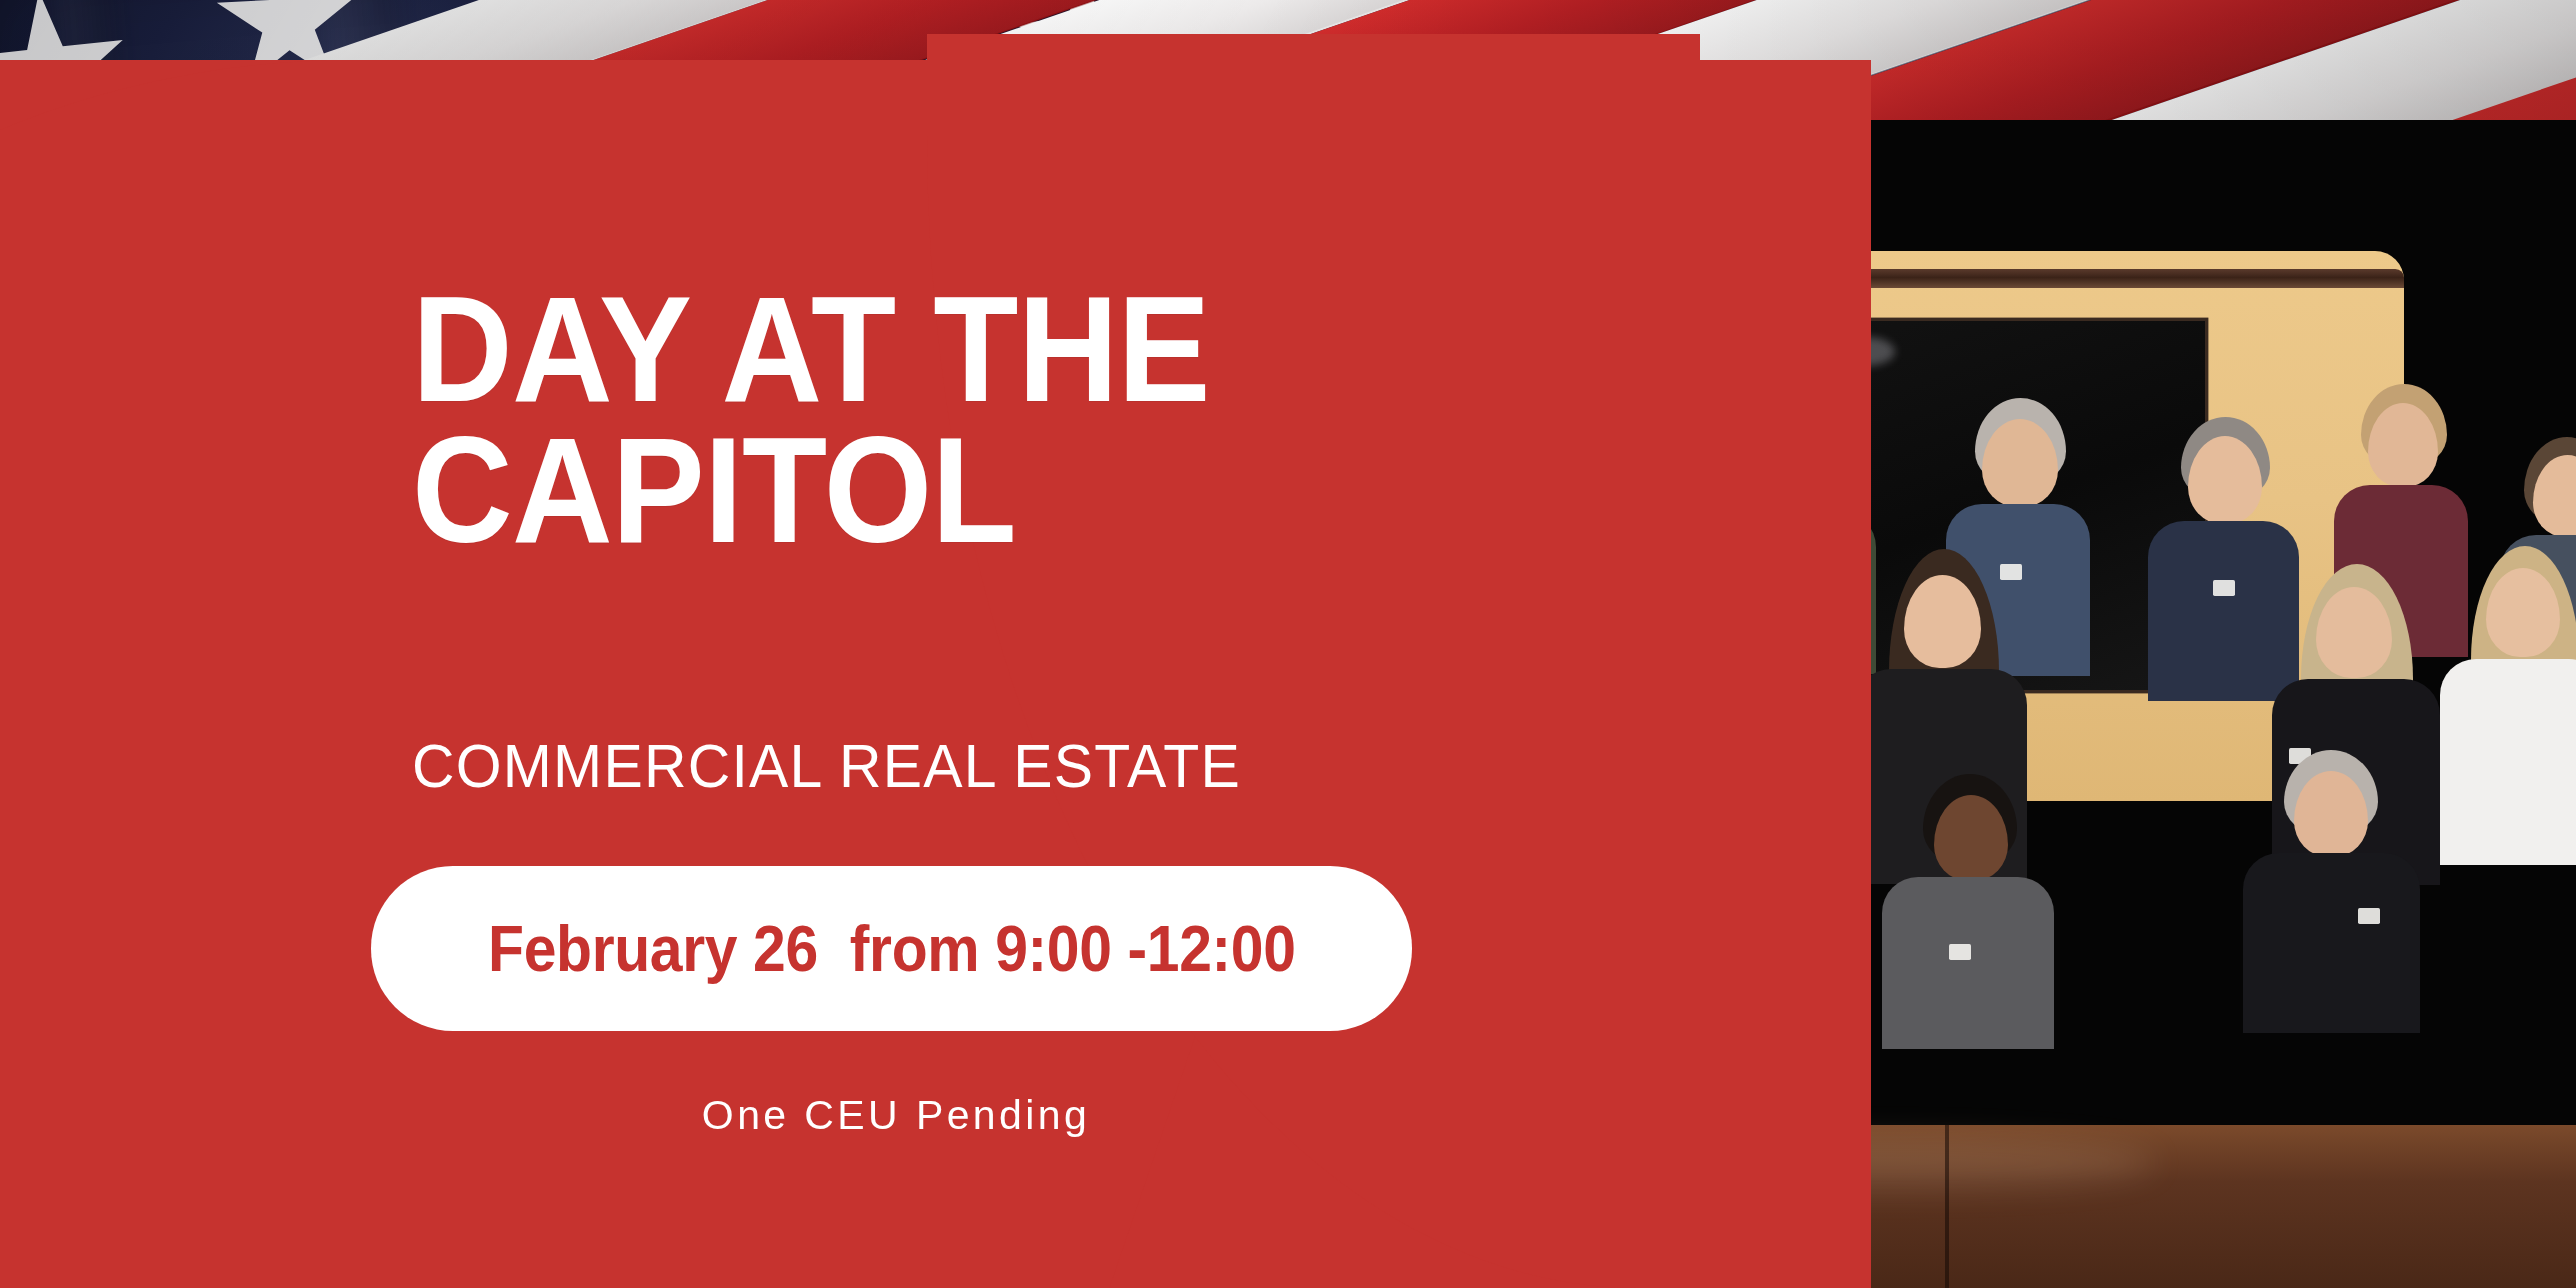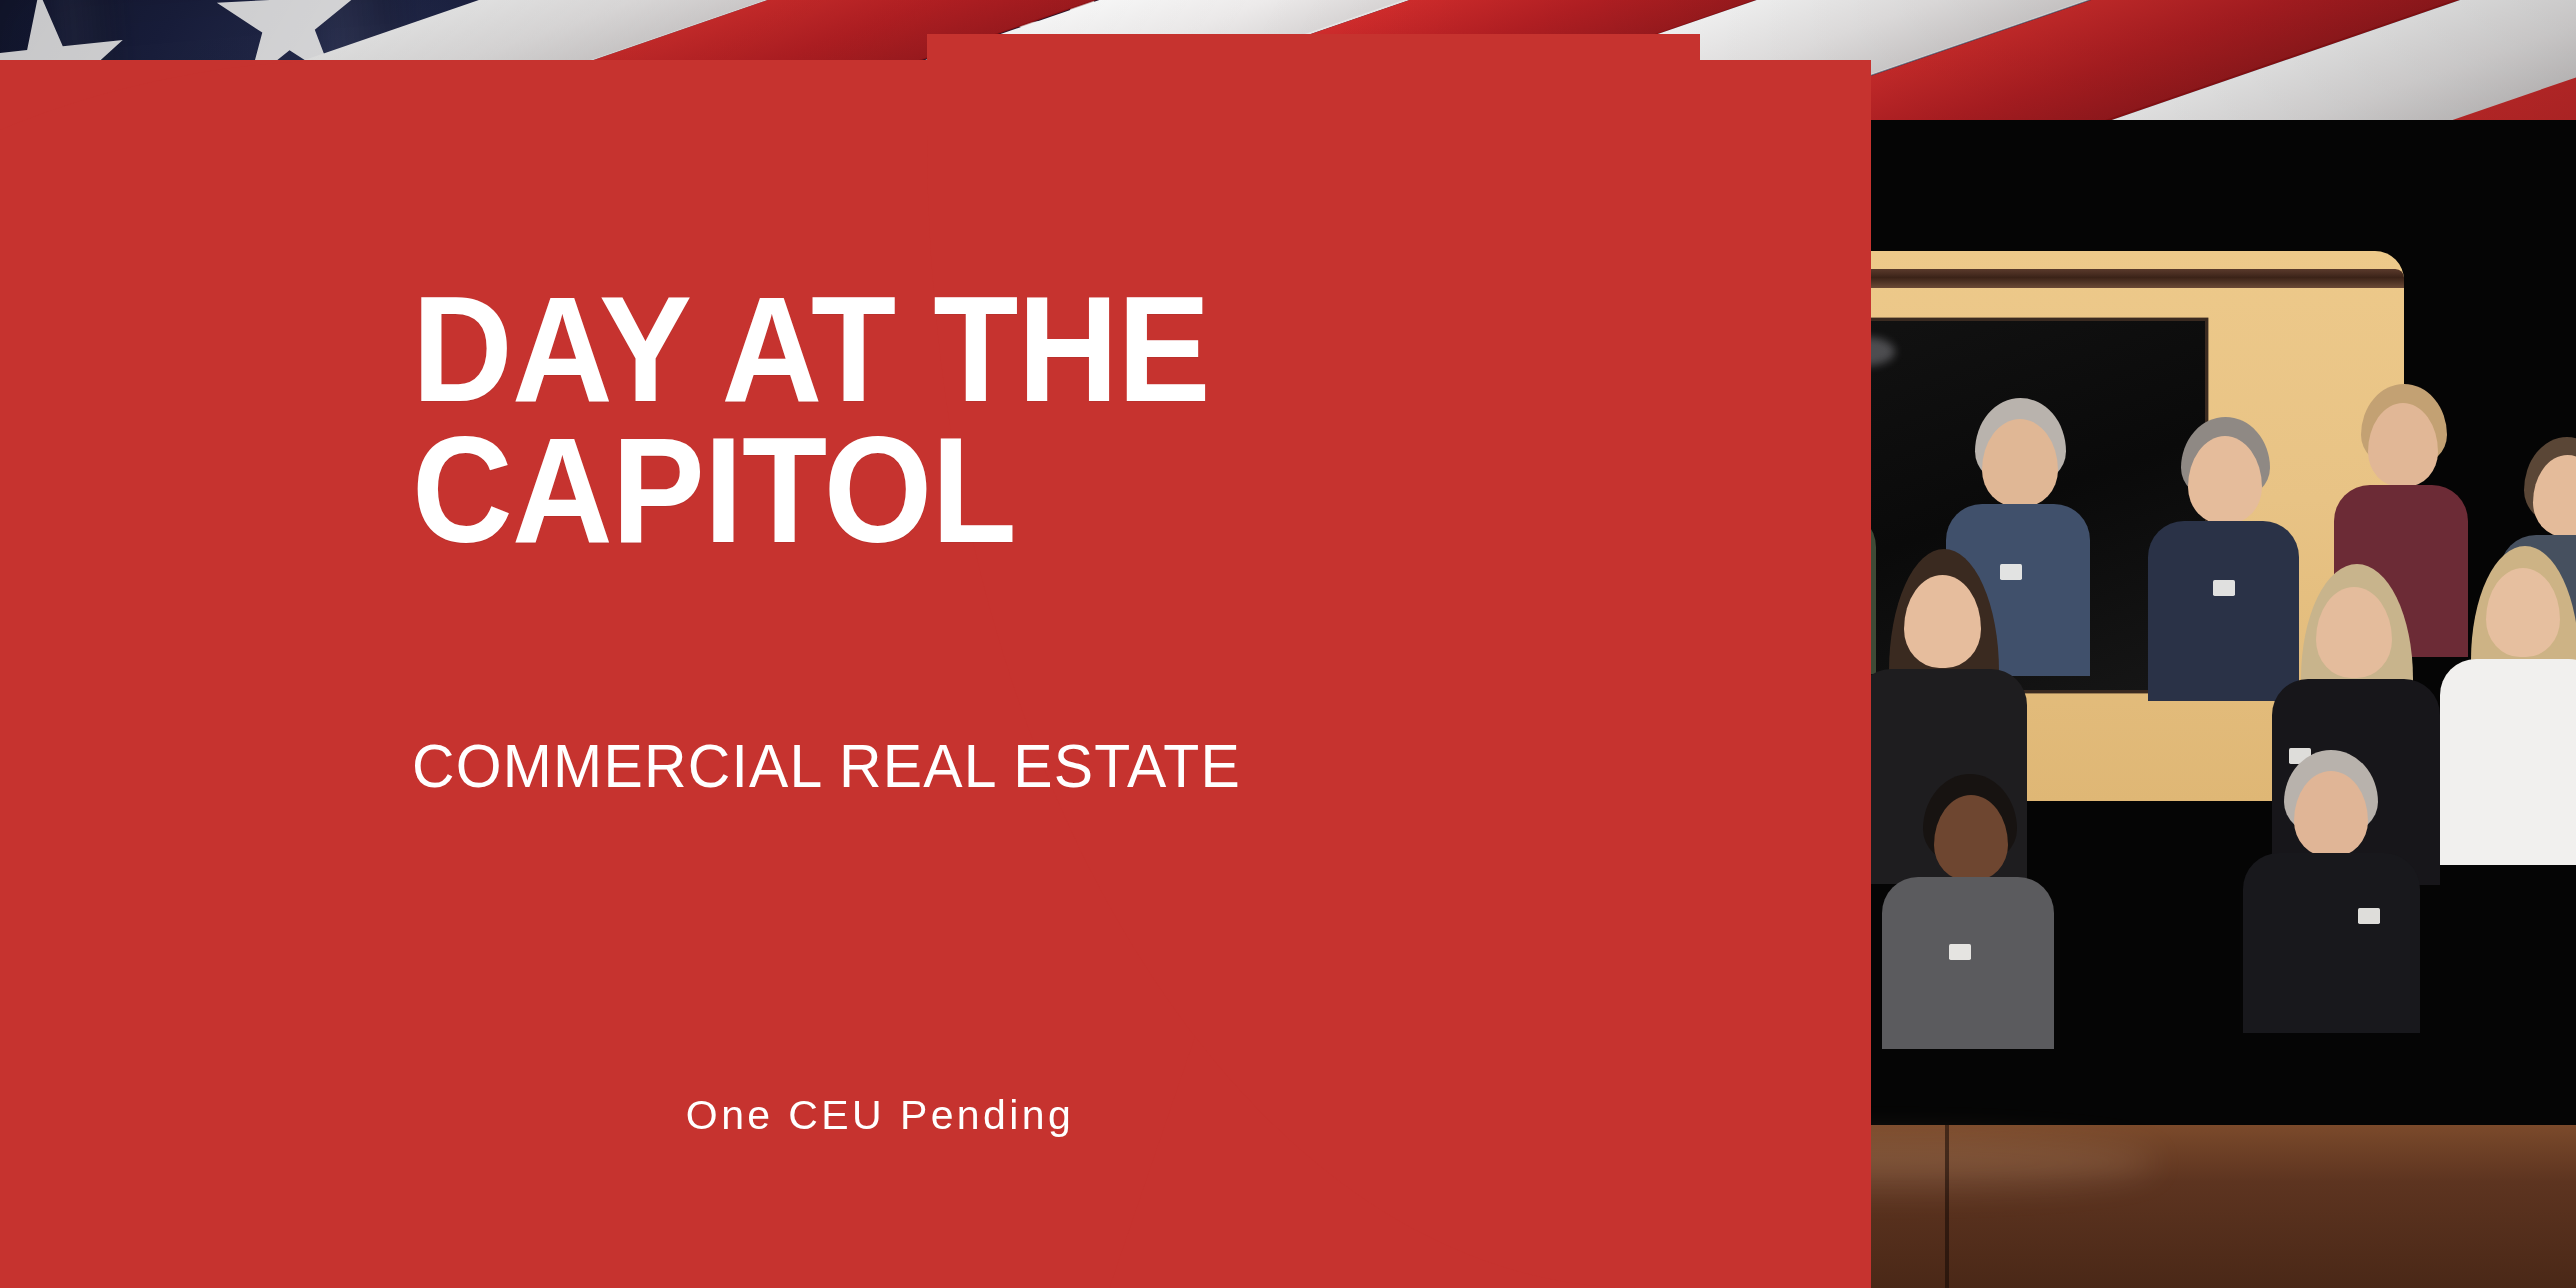--- a/index.html
+++ b/index.html
@@ -152,21 +152,21 @@
   .pill-text{
     color:#c6332f;
     font-size:64px;
     font-weight:bold;
     letter-spacing:-0.4px;
     transform:scaleX(.92);
     white-space:pre;
   }
 
   .note{
-    position:absolute;left:0px;top:1092px;width:1760px;
+    position:absolute;left:16px;top:1092px;width:1760px;
     text-align:center;
     color:#ffffff;
     font-size:41px;
     font-weight:400;
     letter-spacing:3.4px;
   }
 </style>
 </head>
 <body>
 
@@ -313,18 +313,21 @@
 
   <div class="content">
 
     <div class="headline">
       <span>DAY AT THE</span>
       <span class="l2">CAPITOL</span>
     </div>
 
     <div class="subtitle">COMMERCIAL REAL ESTATE</div>
 
+    <div class="pill">
+      <span class="pill-text">February 26  from 9:00 -12:00</span>
+    </div>
 
     <div class="note">One CEU Pending</div>
   </div>
 
 </div>
 
 
 </body></html>

